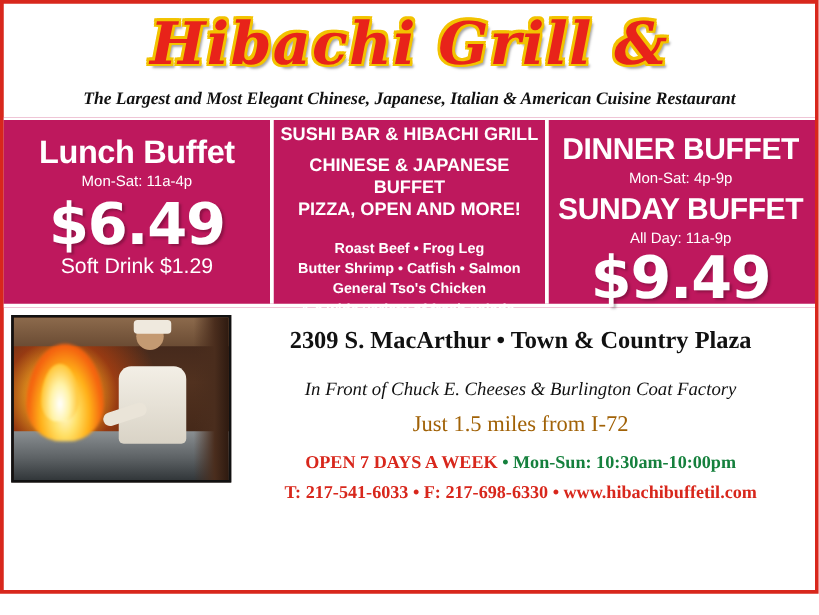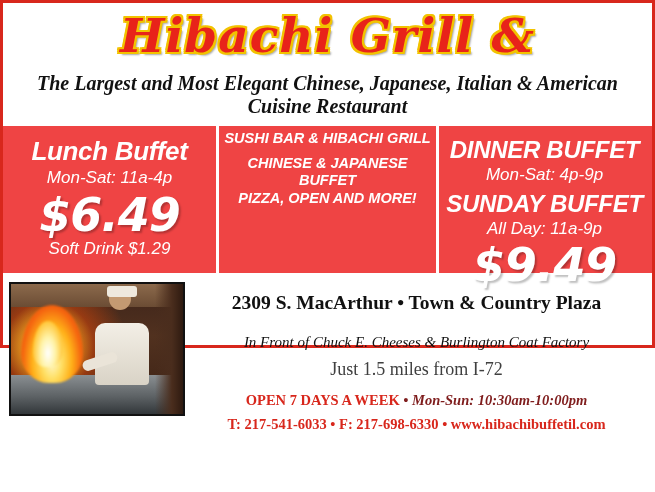--- a/index.html
+++ b/index.html
@@ -9,21 +9,21 @@
   }
   body {
     width: 655px;
     height: 492px;
     font-family: "Liberation Serif", serif;
     overflow: hidden;
   }
   .ad {
     position: relative;
     width: 655px;
-    height: 348px;
+    height: 475px;
     box-sizing: border-box;
     border: 3px solid #d8271c;
     background: #ffffff;
   }
 
   
   .masthead {
     padding: 6px 0 0 0;
     text-align: center;
   }
@@ -45,57 +45,56 @@
       -2px -2px 0 #f2c300,
       3px 3px 2px rgba(0,0,0,0.35);
   }
   .title-1 { font-size: 47px; margin-top: 4px; }
   .title-2 { font-size: 47px; margin-top: 6px; }
 
   .tagline {
     font-family: "Liberation Serif", serif;
     font-style: italic;
     font-weight: bold;
-    font-size: 20px;
+    font-size: 14px;
     color: #111111;
     margin-top: 13px;
     margin-bottom: 6px;
   }
 
   
   .band {
     display: flex;
-    background: #ef4444;
+    background: #be185d;
     color: #ffffff;
     height: 152px;
     box-sizing: border-box;
     border-top: 2px solid #ffffff;
     border-bottom: 3px solid #ffffff;
-    font-style: italic;
   }
   .band-col {
     box-sizing: border-box;
     text-align: center;
     padding: 4px 4px 0 4px;
   }
   .col-left  { width: 213px; }
   .col-mid   { width: 223px; border-left: 3px solid #ffffff; border-right: 3px solid #ffffff; }
   .col-right { width: 211px; }
 
   .hdr {
     font-family: "Liberation Sans", sans-serif;
     font-weight: bold;
     font-size: 26px;
     letter-spacing: -0.3px;
     margin-top: 6px;
   }
   .hdr-sm { font-size: 24px; }
   .hours {
     font-family: "Liberation Sans", sans-serif;
-    font-size: 17px;
+    font-size: 12px;
     margin-top: 1px;
   }
   .price {
     font-family: "DejaVu Sans", sans-serif;
     font-weight: bold;
     font-size: 46px;
     letter-spacing: -1px;
     line-height: 1.02;
     margin-top: 4px;
     text-shadow: 2px 2px 2px rgba(0,0,0,0.25);
@@ -220,31 +219,31 @@
   .addr2 {
     font-family: "Liberation Serif", serif;
     font-style: italic;
     font-size: 15px;
     color: #111111;
     margin-top: 20px;
   }
   .addr3 {
     font-family: "Liberation Serif", serif;
     font-size: 18px;
-    color: #404040;
+    color: #a16207;
     margin-top: 8px;
   }
   .openline {
     font-family: "Liberation Serif", serif;
     font-weight: bold;
     font-size: 14.5px;
     color: #d8271c;
     margin-top: 12px;
   }
-  .openline .black { color: #7f1d1d; font-style: italic; }
+  .openline .black { color: #15803d; }
   .contact {
     font-family: "Liberation Serif", serif;
     font-weight: bold;
     font-size: 14.5px;
     color: #d8271c;
     margin-top: 7px;
   }
 </style>
 </head>
 <body>
@@ -262,20 +261,27 @@
       <div class="hdr">Lunch Buffet</div>
       <div class="hours">Mon-Sat: 11a-4p</div>
       <div class="price">$6.49</div>
       <div class="subprice">Soft Drink $1.29</div>
     </div>
 
     <div class="band-col col-mid">
       <div class="mid-head" style="margin-top:0">SUSHI BAR &amp; HIBACHI GRILL</div>
       <div class="mid-head">CHINESE &amp; JAPANESE BUFFET</div>
       <div class="mid-head" style="margin-top:0">PIZZA, OPEN AND MORE!</div>
+      <div class="mid-list">
+        <div>Roast Beef • Frog Leg</div>
+        <div>Butter Shrimp • Catfish • Salmon</div>
+        <div>General Tso's Chicken</div>
+        <div>&amp; a wide variety of fresh salads,</div>
+        <div>fruits and dessert</div>
+      </div>
     </div>
 
     <div class="band-col col-right">
       <div class="hdr hdr-sm">DINNER BUFFET</div>
       <div class="hours">Mon-Sat: 4p-9p</div>
       <div class="hdr hdr-sm" style="margin-top:5px">SUNDAY BUFFET</div>
       <div class="hours">All Day: 11a-9p</div>
       <div class="price price-big">$9.49</div>
     </div>
 

